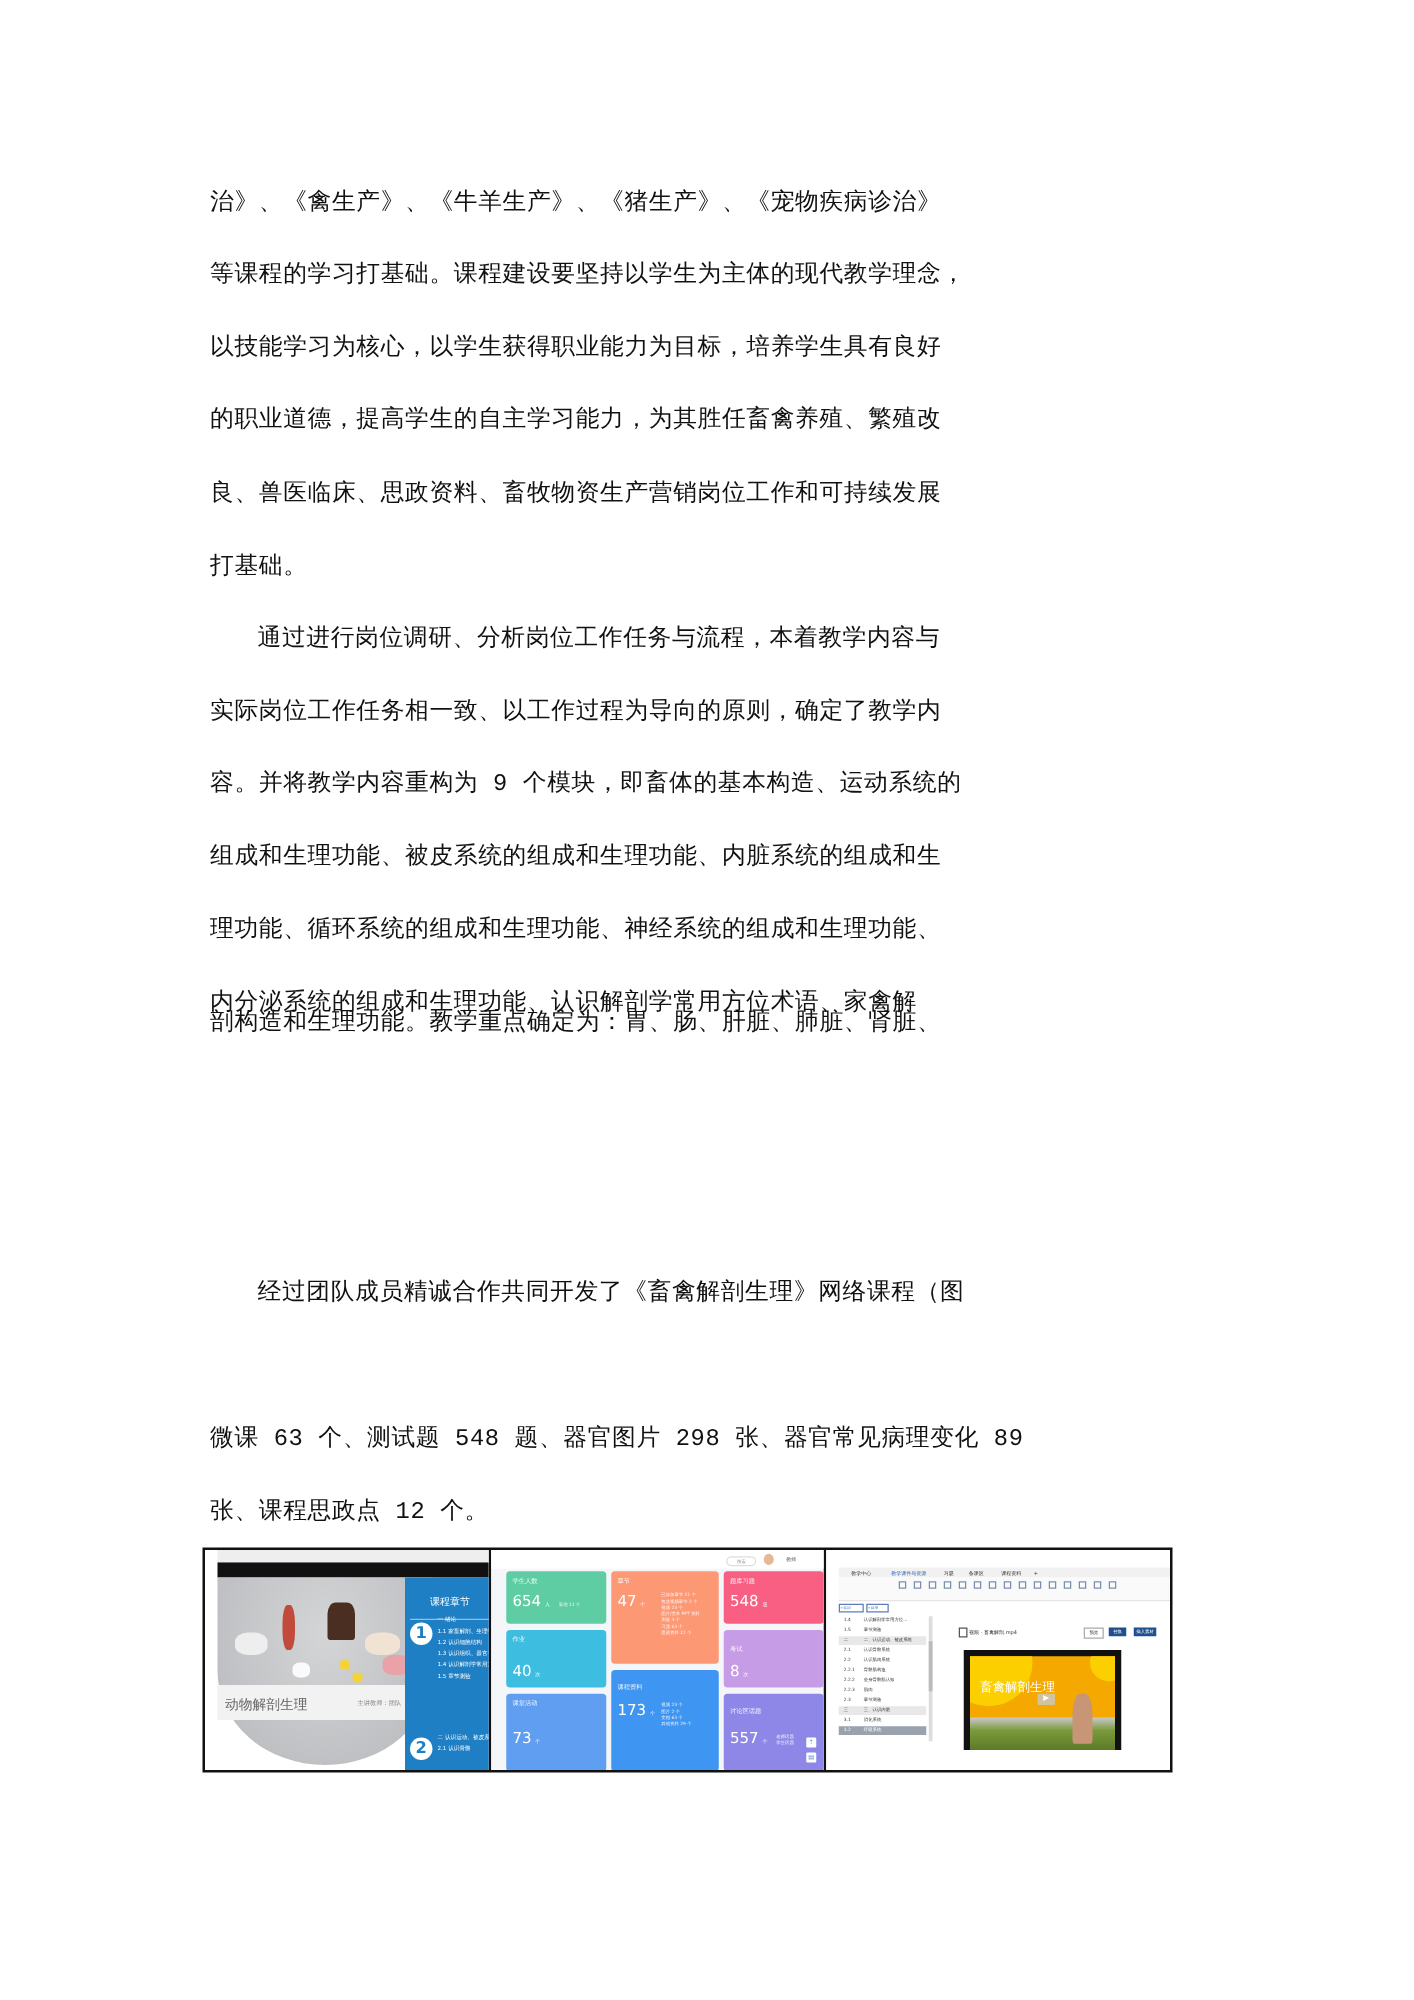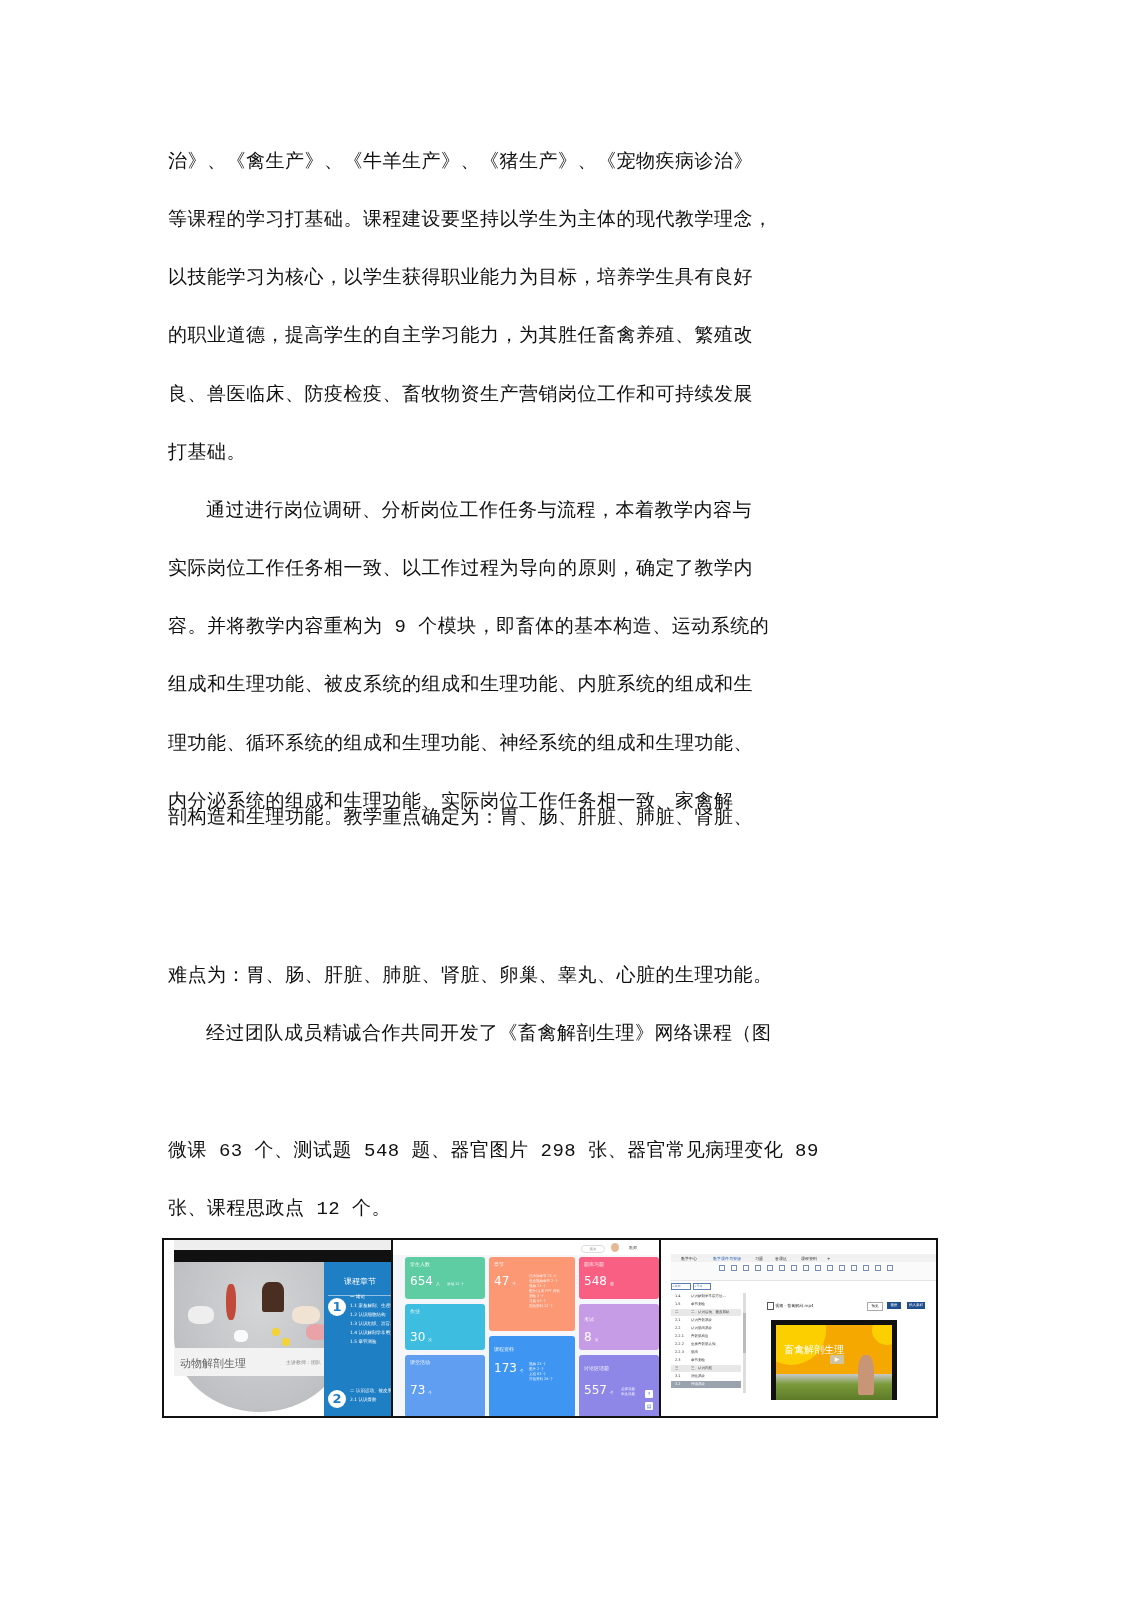--- a/index.html
+++ b/index.html
@@ -69,30 +69,29 @@
 </style>
 </head>
 <body>
 
 <div class="page">
 
   <div class="line" style="top:147px">治》、《禽生产》、《牛羊生产》、《猪生产》、《宠物疾病诊治》</div>
   <div class="line" style="top:205px">等课程的学习打基础。课程建设要坚持以学生为主体的现代教学理念，</div>
   <div class="line" style="top:263px">以技能学习为核心，以学生获得职业能力为目标，培养学生具有良好</div>
   <div class="line" style="top:321px">的职业道德，提高学生的自主学习能力，为其胜任畜禽养殖、繁殖改</div>
-  <div class="line" style="top:380px">良、兽医临床、防疫检疫、畜牧物资生产营销岗位工作和可持续发展</div>
+  <div class="line" style="top:380px">良、兽医临床、思政资料、畜牧物资生产营销岗位工作和可持续发展</div>
   <div class="line" style="top:438px">打基础。</div>
   <div class="line indent" style="top:496px">通过进行岗位调研、分析岗位工作任务与流程，本着教学内容与</div>
   <div class="line" style="top:554px">实际岗位工作任务相一致、以工作过程为导向的原则，确定了教学内</div>
   <div class="line" style="top:612px">容。并将教学内容重构为 9 个模块，即畜体的基本构造、运动系统的</div>
   <div class="line" style="top:670px">组成和生理功能、被皮系统的组成和生理功能、内脏系统的组成和生</div>
   <div class="line" style="top:729px">理功能、循环系统的组成和生理功能、神经系统的组成和生理功能、</div>
-  <div class="line" style="top:787px">内分泌系统的组成和生理功能、实际岗位工作任务相一致、家禽解</div>
+  <div class="line" style="top:787px">内分泌系统的组成和生理功能、认识解剖学常用方位术语、家禽解</div>
   <div class="line" style="top:803px">剖构造和生理功能。教学重点确定为：胃、肠、肝脏、肺脏、肾脏、</div>
-  <div class="line" style="top:961px">难点为：胃、肠、肝脏、肺脏、肾脏、卵巢、睾丸、心脏的生理功能。</div>
   <div class="line indent" style="top:1019px">经过团队成员精诚合作共同开发了《畜禽解剖生理》网络课程（图</div>
   <div class="line" style="top:1136px">微课 63 个、测试题 548 题、器官图片 298 张、器官常见病理变化 89</div>
   <div class="line" style="top:1194px">张、课程思政点 12 个。</div>
 
   <div class="figure">
 
     <div class="panel p1">
       <div class="browserbar"></div>
       <div class="topbar"></div>
       <div class="heroarc">
@@ -135,21 +134,21 @@
         <div class="uname">教师</div>
       </div>
 
       <div class="card" style="left:12px;top:17px;width:80px;height:42px;background:#5fcda4">
         <div class="c-label">学生人数</div>
         <div class="c-value" style="top:17px"><span>654</span><span class="c-unit">人</span></div>
         <div class="c-detail" style="left:42px;top:25px">新增 11 个</div>
       </div>
       <div class="card" style="left:12px;top:64px;width:80px;height:46px;background:#3dbde0">
         <div class="c-label">作业</div>
-        <div class="c-value" style="top:26px"><span>30</span><span class="c-unit">次</span></div>
+        <div class="c-value" style="top:26px"><span>40</span><span class="c-unit">次</span></div>
       </div>
       <div class="card" style="left:12px;top:115px;width:80px;height:62px;background:#5f9ef0">
         <div class="c-label">课堂活动</div>
         <div class="c-value" style="top:28px"><span>73</span><span class="c-unit">个</span></div>
       </div>
 
       <div class="card" style="left:96px;top:17px;width:86px;height:74px;background:#fd9874">
         <div class="c-label">章节</div>
         <div class="c-value" style="top:17px"><span>47</span><span class="c-unit">个</span></div>
         <div class="c-detail" style="left:40px;top:17px">

